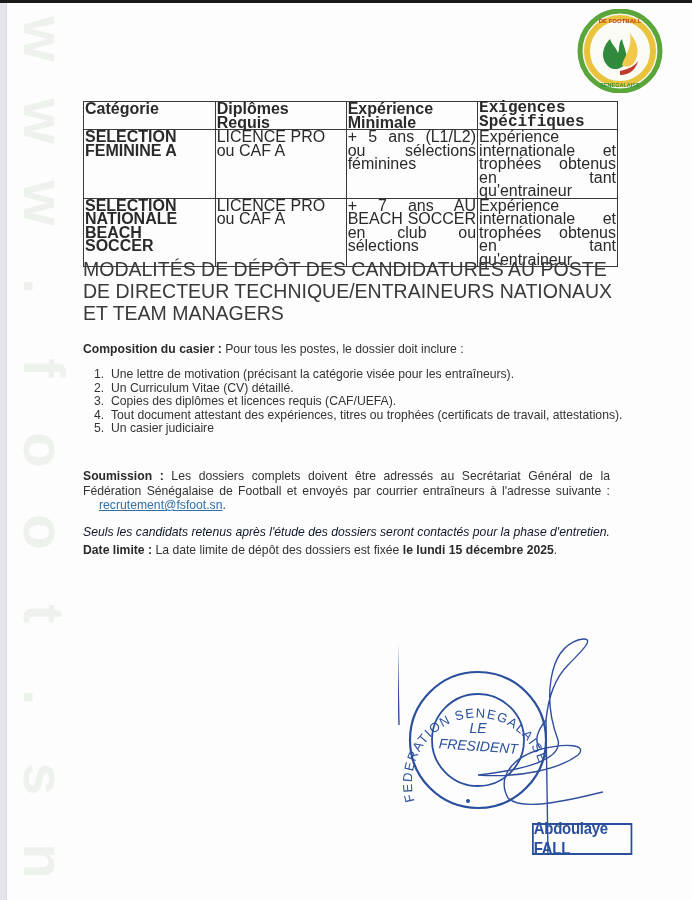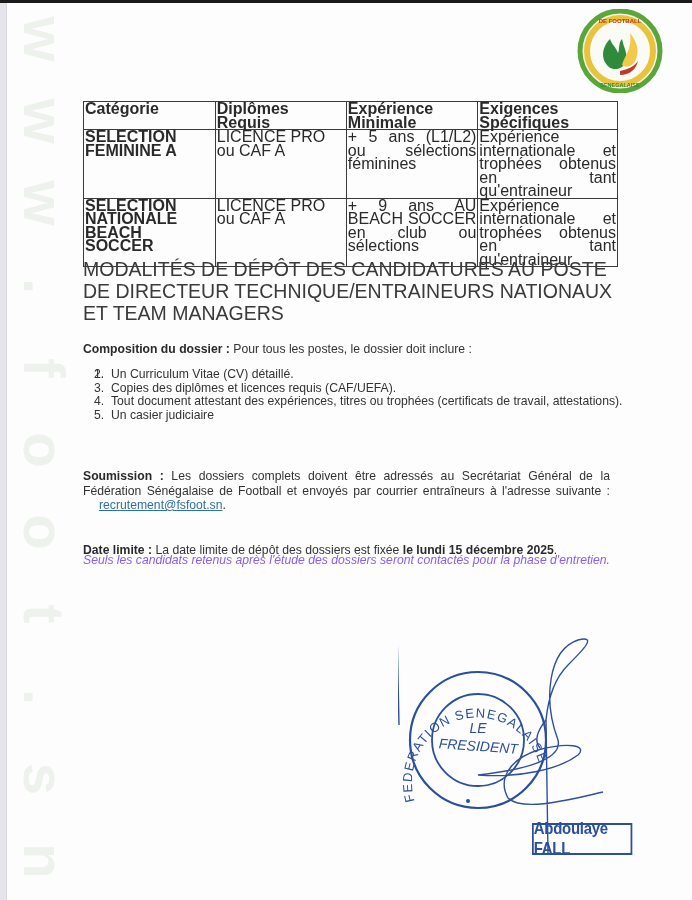--- a/index.html
+++ b/index.html
@@ -22,36 +22,36 @@
     table.reqs {
       position: absolute; left: 83px; top: 101px; width: 535px;
       border-collapse: collapse; font-size: 16px; line-height: 13.5px; color: #2a2a2a;
     }
     table.reqs td, table.reqs th {
       border: 1.4px solid #3a3a3a; vertical-align: top; padding: 0 1px; text-align: left;
     }
     table.reqs th { font-weight: bold; height: 14px; }
     table.reqs td.cat { font-weight: bold; }
     table.reqs td.just { text-align: justify; text-align-last: left; }
-    .c1 { width: 130px; } .c2 { width: 130px; } .c3 { width: 130px; margin-top: 23px; } .c4 { width: 138px; }
+    .c1 { width: 130px; } .c2 { width: 130px; } .c3 { width: 130px; margin-top: 23px; } .c4 { width: 138px; font-family: Liberation Mono, monospace; }
 
     .heading {
       position: absolute; left: 83px; top: 258px; width: 540px;
       font-weight: normal; font-size: 19.5px; line-height: 22px; color: #3a3a3a; margin: 0;
     }
     .p { position: absolute; left: 83px; width: 527px; font-size: 12.2px; line-height: 14.5px; color: #333; margin: 0; }
     .p b { color: #2a2a2a; }
     .composition { top: 342px; }
     ol.docs { position: absolute; left: 83px; top: 368px; width: 527px; margin: 0; padding: 0 0 0 28px; list-style: none; font-size: 12.2px; line-height: 13.5px; color: #333; }
     ol.docs li { position: relative; text-align: justify; }
     ol.docs li .num { position: absolute; left: -17px; }
     .submission { top: 469px; text-align: justify; }
     .submission .email { color: #2f6fa8; text-decoration: underline; margin-left: 16px; }
     .deadline { top: 524px; margin-top: 19px; }
-    .note { top: 553px; font-style: italic; color: #8b5cf6; }
+    .note { top: 525px; font-style: italic; color: #0f172a; }
 
     .stamp { position: absolute; left: 398px; top: 630px; width: 260px; height: 240px; }
     .namebox {
       position: absolute; left: 532px; top: 823px; width: 114px; height: 32px;
       border: 2px solid #2a4f9c; border-left-width: 2px; box-sizing: border-box;
       display: flex; align-items: center; justify-content: center;
       color: #2a4f9c; font-weight: bold; font-size: 17px; letter-spacing: -0.3px;
       font-family: "Liberation Sans Narrow", "Liberation Sans", sans-serif;
       transform: scaleX(0.88); transform-origin: left center;
     }
@@ -99,32 +99,32 @@
   <tbody>
     <tr style="height:58px">
       <td class="cat just">SELECTION FEMININE A</td>
       <td>LICENCE PRO ou CAF A</td>
       <td class="just">+ 5 ans (L1/L2) ou sélections féminines</td>
       <td class="just">Expérience internationale et trophées obtenus en tant qu'entraineur</td>
     </tr>
     <tr style="height:58px">
       <td class="cat just">SELECTION NATIONALE BEACH SOCCER</td>
       <td>LICENCE PRO ou CAF A</td>
-      <td class="just">+ 9 ans AU BEACH SOCCER en club ou sélections</td>
+      <td class="just">+ 7 ans AU BEACH SOCCER en club ou sélections</td>
       <td class="just">Expérience internationale et trophées obtenus en tant qu'entraineur</td>
     </tr>
   </tbody>
 </table>
 
 <h1 class="heading">MODALITÉS DE DÉPÔT DES CANDIDATURES AU POSTE DE DIRECTEUR TECHNIQUE/ENTRAINEURS NATIONAUX ET TEAM MANAGERS</h1>
 
-<p class="p composition"><b>Composition du dossier :</b><span> Pour tous les postes, le dossier doit inclure :</span></p>
+<p class="p composition"><b>Composition du casier :</b><span> Pour tous les postes, le dossier doit inclure :</span></p>
 
 <ol class="docs">
-  <li><span class="num">1.</span></li>
+  <li><span class="num">1.</span><span>Une lettre de motivation (précisant la catégorie visée pour les entraîneurs).</span></li>
   <li><span class="num">2.</span><span>Un Curriculum Vitae (CV) détaillé.</span></li>
   <li><span class="num">3.</span><span>Copies des diplômes et licences requis (CAF/UEFA).</span></li>
   <li><span class="num">4.</span><span>Tout document attestant des expériences, titres ou trophées (certificats de travail, attestations).</span></li>
   <li><span class="num">5.</span><span>Un casier judiciaire</span></li>
 </ol>
 
 <p class="p submission"><b>Soumission :</b><span> Les dossiers complets doivent être adressés au Secrétariat Général de la Fédération Sénégalaise de Football et envoyés par courrier entraîneurs à l'adresse suivante : </span><a class="email">recrutement@fsfoot.sn</a><span>.</span></p>
 
 <p class="p deadline"><b>Date limite :</b><span> La date limite de dépôt des dossiers est fixée </span><b>le lundi 15 décembre 2025</b><span>.</span></p>
 

